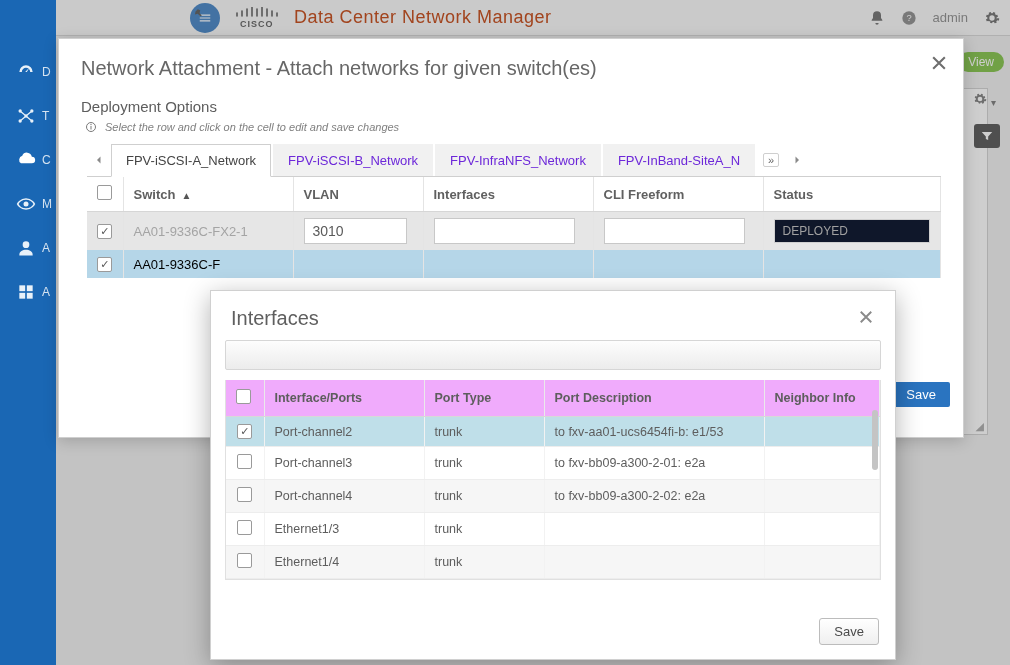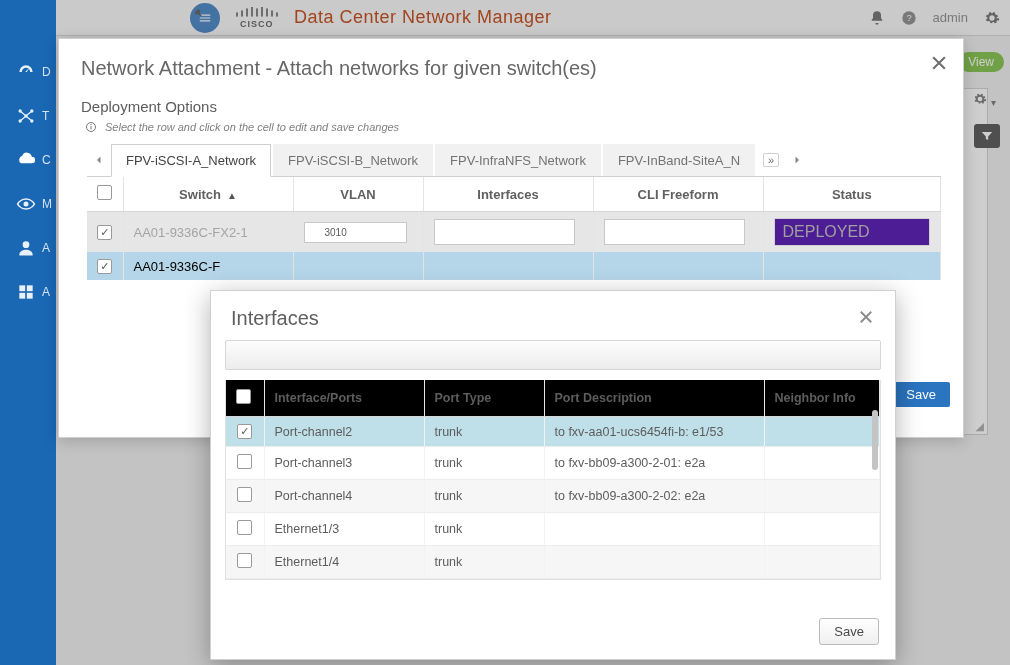--- a/index.html
+++ b/index.html
@@ -129,59 +129,59 @@
     display:flex; align-items:center; position:relative;
     border-bottom:1px solid #cfcfcf;
     margin-left:6px;
   }
   .tab-arrow {
     width:24px; display:flex; align-items:center; justify-content:center; color:#888;
     cursor:pointer;
   }
   .tab-arrow svg { fill:#8a8a8a; width:12px; height:12px;}
   .tab {
-    padding:8px 14px; font-size:13px; color:#737373;
+    padding:8px 14px; font-size:13px; color:#6d28d9;
     border:1px solid transparent; border-bottom:none;
     background:#f1f1f1;
     margin-right:2px;
   }
   .tab.active {
     background:#fff;
     border:1px solid #cfcfcf;
     border-bottom:1px solid #fff;
     position:relative; top:1px;
     color:#444;
   }
   .tab-more {
     border:1px solid #cfcfcf; border-radius:2px;
     font-size:11px; padding:0 4px; color:#666; margin:0 6px;
   }
   
   .tbl {
     width: calc(100% - 6px); margin-left:6px; border-collapse:collapse; font-size:13px;
   }
   .tbl thead th {
-    text-align:center; padding:8px 10px; color:#606060; border-bottom:1px solid #d6d6d6; font-weight:600; font-size:13px;
+    text-align:left; padding:8px 10px; color:#606060; border-bottom:1px solid #d6d6d6; font-weight:600; font-size:13px;
     border-right:1px solid #e4e4e4;
   }
   .tbl td { padding:6px 10px; border-right:1px solid #e4e4e4; }
   .sort-ic { font-size:10px; color:#555; margin-left:6px;}
   .chk {
     width:15px;height:15px;border:1px solid #9a9a9a;border-radius:2px;display:inline-flex;align-items:center;justify-content:center;background:#fff;
   }
   .chk.on::after { content:"✓"; font-size:11px; color:#555; }
   .row-a td { background:#e6e6e6; }
   .row-b td { background:#b5d6e8; }
   .disabled-text { color:#a4a4a4; }
   .cell-input {
-    background:#fff;border:1px solid #c8c8c8;padding:4px 20px;width:95%;color:#5a5a5a;font-size:10px;
+    background:#fff;border:1px solid #c8c8c8;padding:4px 8px;width:95%;color:#5a5a5a;font-size:14px;
   }
   .cell-empty { background:#fff;border:1px solid #c8c8c8;height:26px;width:95%; }
   .status-cell {
-    background:#4c1d95;border:1px solid #d0d0d0;padding:4px 8px;color:#a0a0a0;font-size:16px;
+    background:#0f172a;border:1px solid #d0d0d0;padding:4px 8px;color:#a0a0a0;font-size:12px;
   }
   
   .modal2 {
     position:absolute;
     left:210px; top:290px;
     width:686px; height:370px;
     background:#fff;
     border:1px solid #d0d0d0;
     box-shadow:0 6px 24px rgba(0,0,0,0.3);
     z-index:10;
@@ -195,21 +195,21 @@
     height:30px; margin:0 14px; border:1px solid #d6d6d6;
     background:linear-gradient(#fdfdfd,#ececec);
     border-radius:2px;
   }
   .tbl2-wrap {
     margin:10px 14px 0; border:1px solid #e0e0e0; border-top:none;
     max-height:210px; overflow:hidden; position:relative;
   }
   .tbl2 { width:100%; border-collapse:collapse; font-size:12.5px; color:#5d5d5d;}
   .tbl2 thead th {
-    text-align:left; padding:9px 10px; border-bottom:1px solid #d8d8d8; border-right:1px solid #eaeaea; font-weight:600; background:#000000;
+    text-align:left; padding:9px 10px; border-bottom:1px solid #d8d8d8; border-right:1px solid #eaeaea; font-weight:600; background:#f0abfc;
   }
   .tbl2 tbody td { padding:7px 10px; border-bottom:1px solid #ededed; border-right:1px solid #f2f2f2;}
   .tbl2 tbody tr.sel td { background:#bfdfe9; }
   .tbl2 tbody tr.alt td { background:#f6f6f6; }
   .scrollbar {
     position:absolute; right:2px; top:30px; width:6px; height:60px;
     background:#c4c4c4; border-radius:3px;
   }
   .modal2-footer {
     margin-top:auto; padding:10px 16px 14px; display:flex; justify-content:flex-end;

